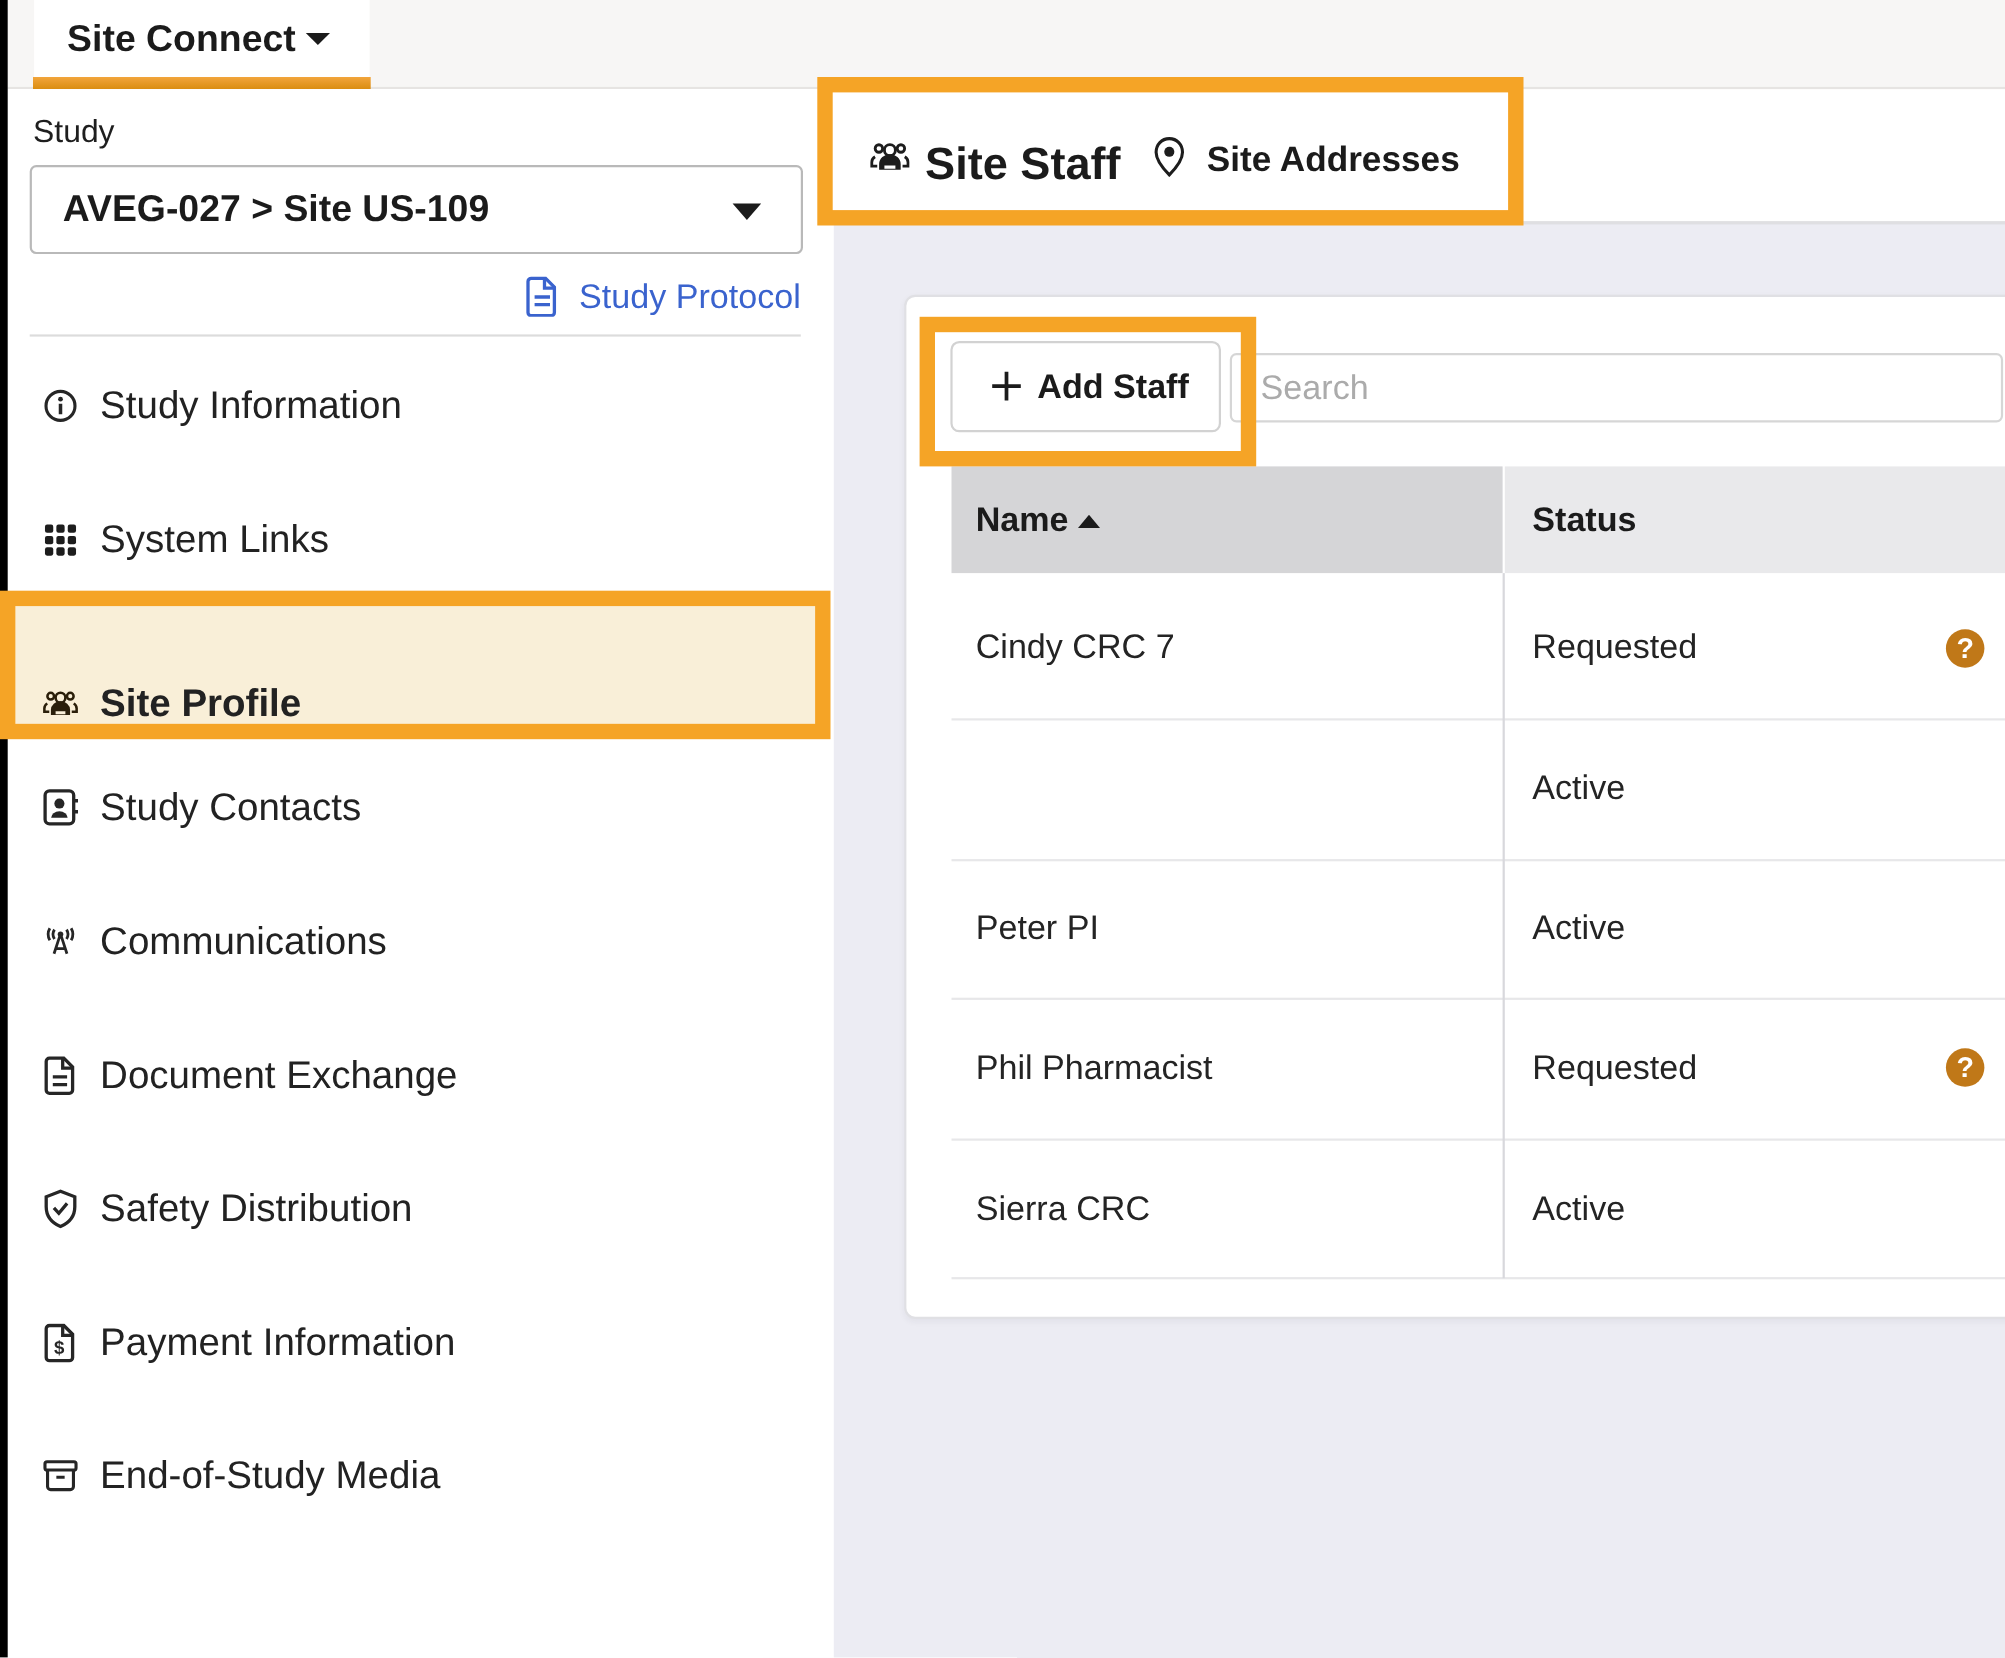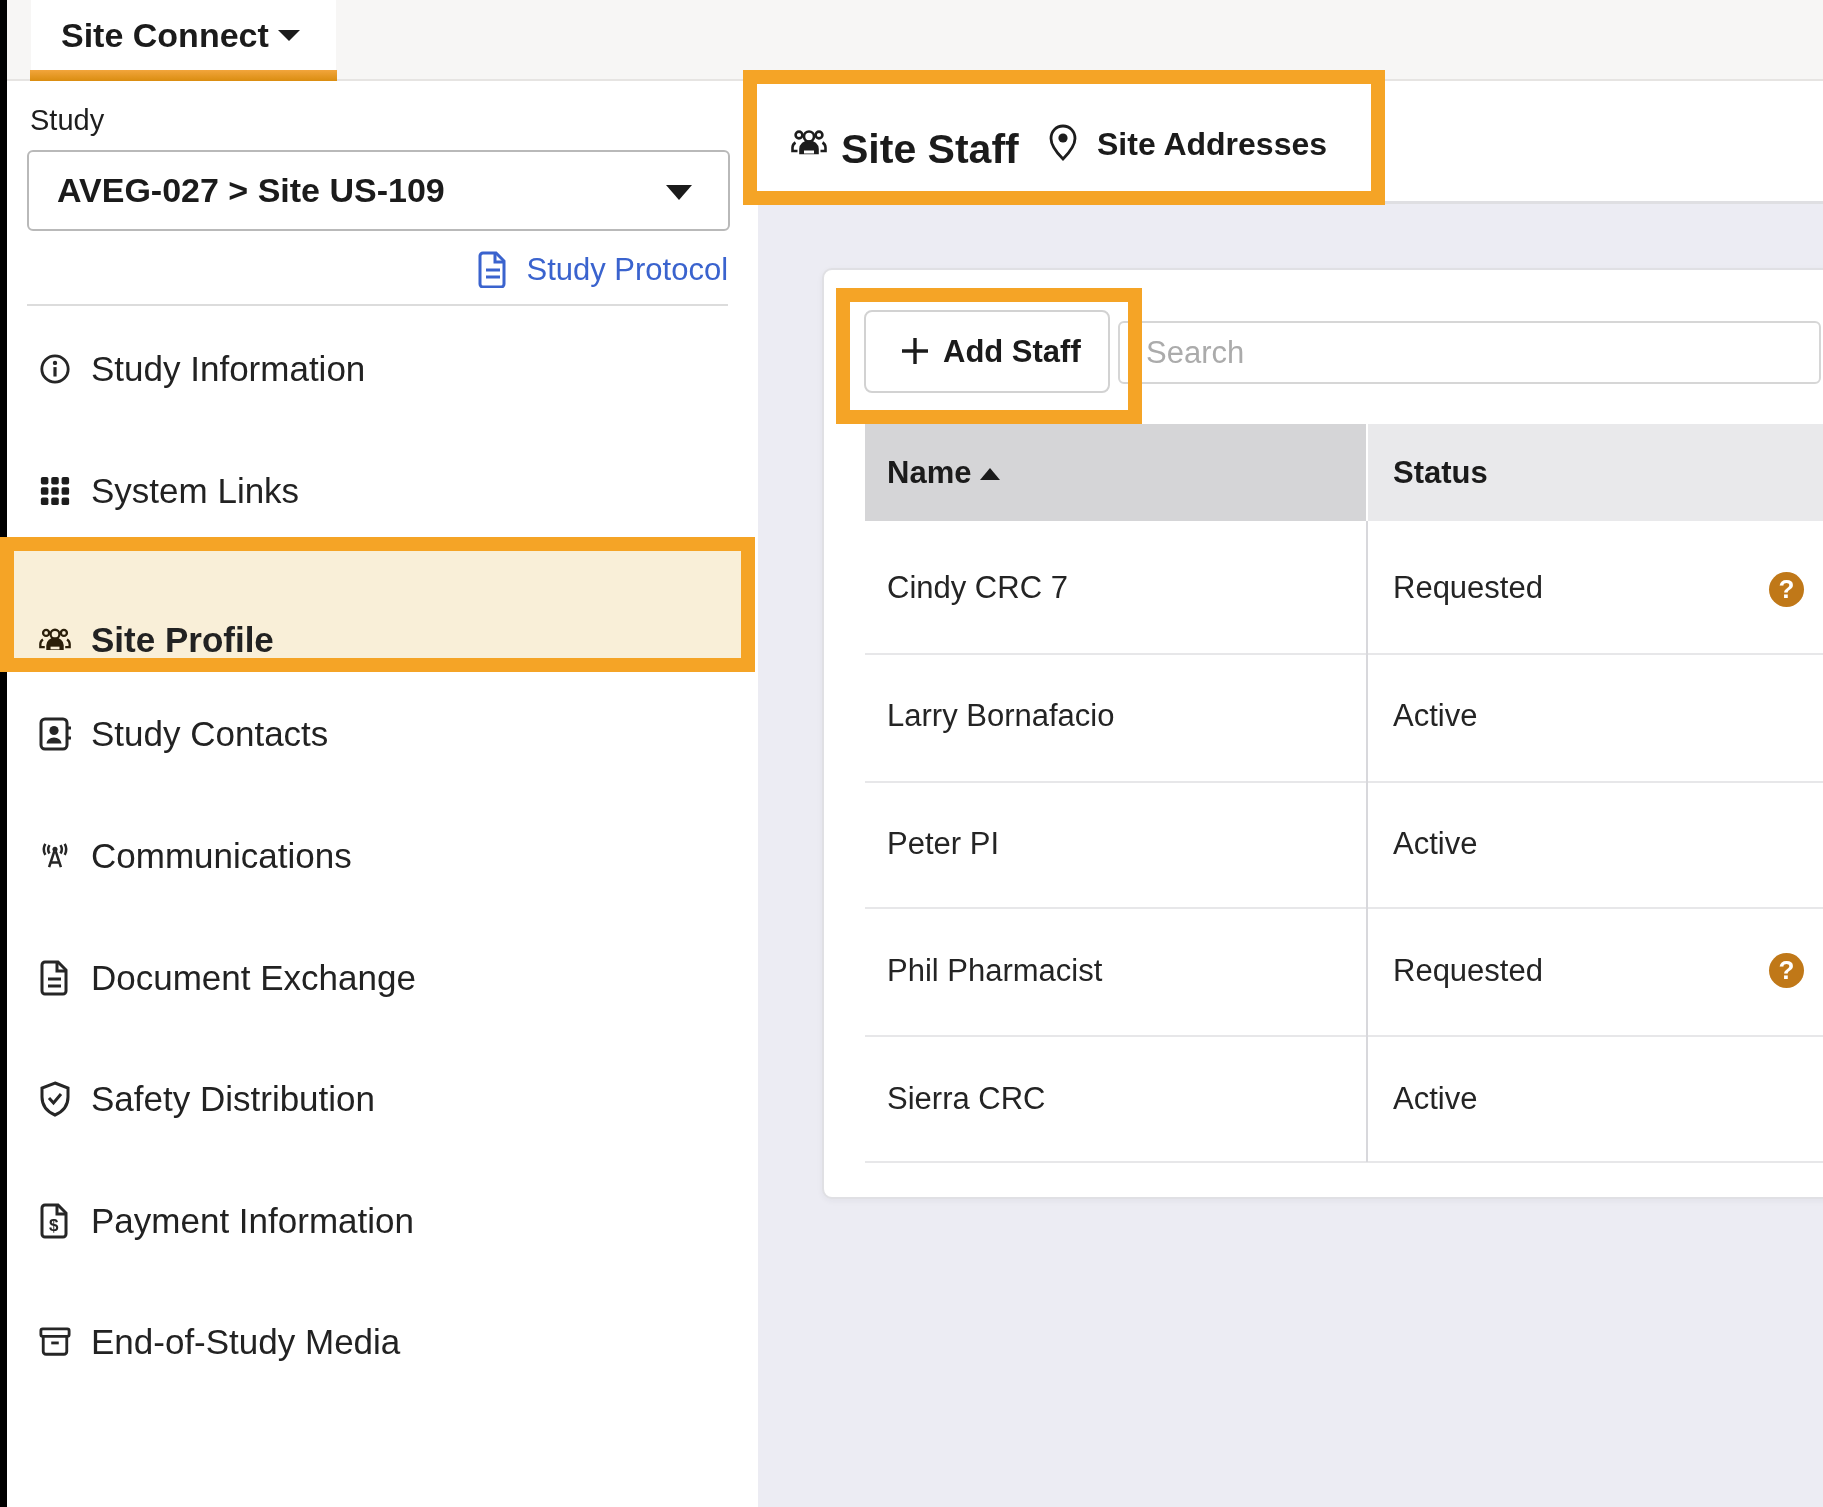--- a/index.html
+++ b/index.html
@@ -203,21 +203,20 @@
   <div class="abs" style="left:887px; top:424px; height:97px; line-height:97px; font-size:31px; font-weight:bold; color:#1b1b1b;">Name</div>
   <svg class="abs" style="left:978px; top:466px;" width="24" height="16" viewBox="0 0 24 16">
       <path d="M12 2 L22 14 H2 Z" fill="#1b1b1b"></path>
     </svg>
   <div class="abs" style="left:1393px; top:424px; height:97px; line-height:97px; font-size:31px; font-weight:bold; color:#1b1b1b;">Status</div>
 
   <div class="abs" style="left:887px; top:524px; width:460px; height:128px; line-height:128px; font-size:31px; color:#242424;">Cindy CRC 7</div>
   <div class="abs" style="left:1393px; top:524px; height:128px; line-height:128px; font-size:31px; color:#242424;">Requested</div>
   <div class="abs" style="left:865px; top:653px; width:976px; height:2px; background:#E7E7E9;"></div>
 
-  <div class="abs" style="left:887px; top:652px; width:460px; height:128px; line-height:128px; font-size:31px; color:#242424;">Larry Bornafacio</div>
   <div class="abs" style="left:1393px; top:652px; height:128px; line-height:128px; font-size:31px; color:#242424;">Active</div>
   <div class="abs" style="left:865px; top:781px; width:976px; height:2px; background:#E7E7E9;"></div>
 
   <div class="abs" style="left:887px; top:780px; width:460px; height:128px; line-height:128px; font-size:31px; color:#242424;">Peter PI</div>
   <div class="abs" style="left:1393px; top:780px; height:128px; line-height:128px; font-size:31px; color:#242424;">Active</div>
   <div class="abs" style="left:865px; top:907px; width:976px; height:2px; background:#E7E7E9;"></div>
 
   <div class="abs" style="left:887px; top:907px; width:460px; height:128px; line-height:128px; font-size:31px; color:#242424;">Phil Pharmacist</div>
   <div class="abs" style="left:1393px; top:907px; height:128px; line-height:128px; font-size:31px; color:#242424;">Requested</div>
   <div class="abs" style="left:865px; top:1035px; width:976px; height:2px; background:#E7E7E9;"></div>

